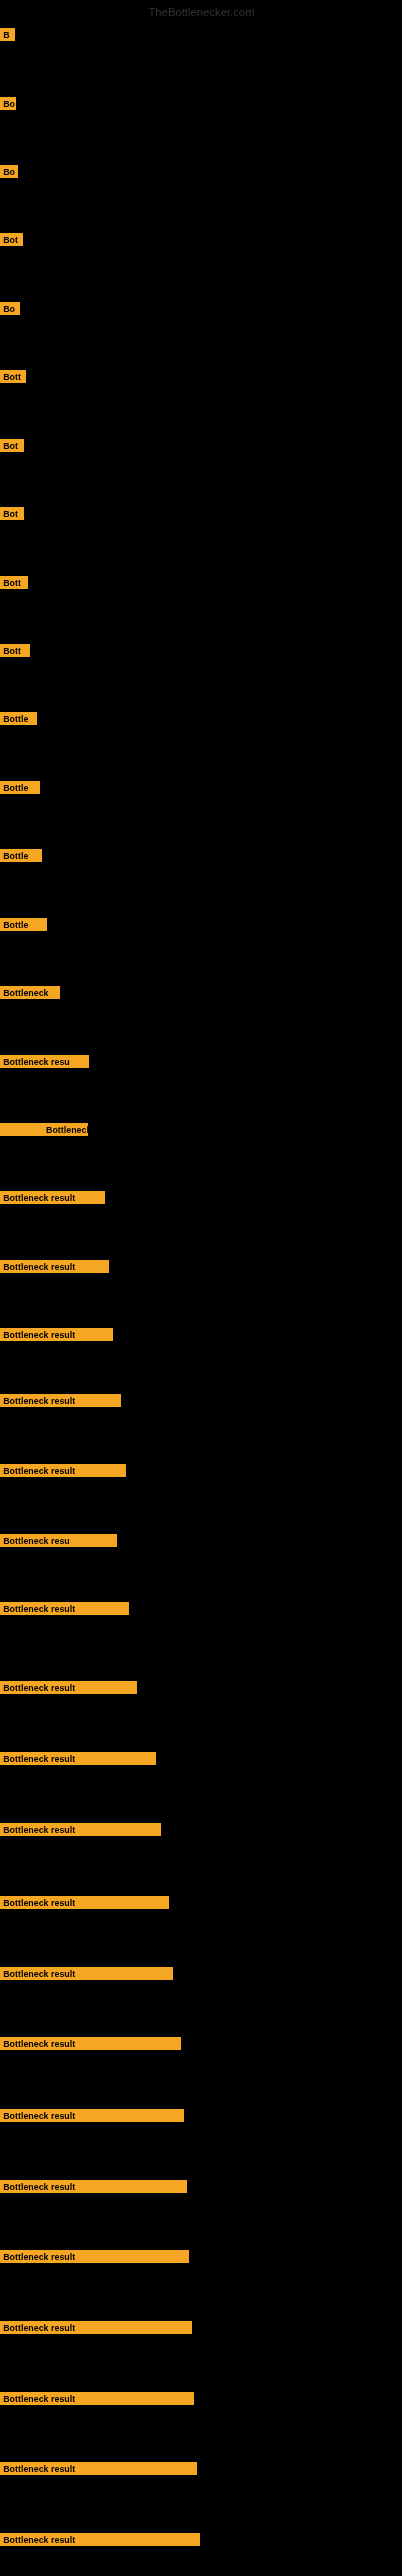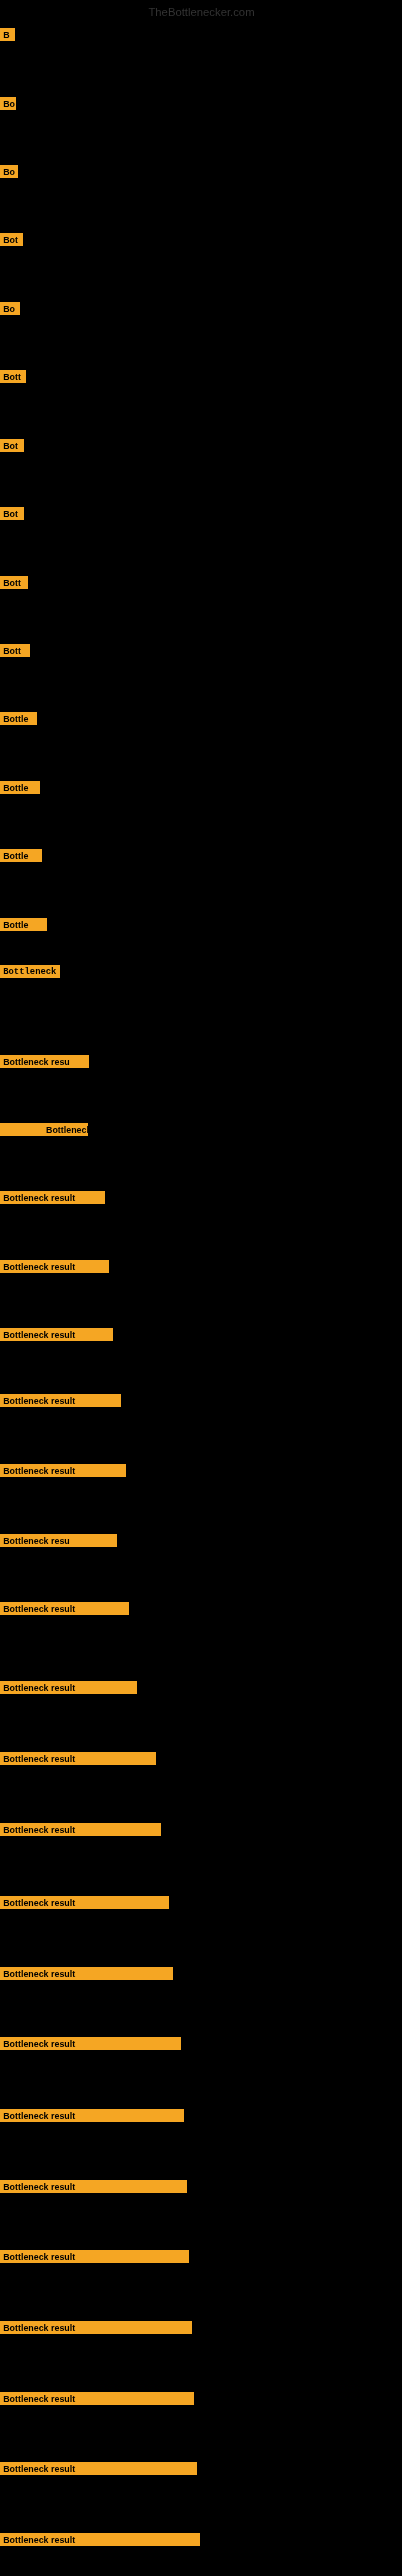--- a/index.html
+++ b/index.html
@@ -56,21 +56,21 @@
     <div class="bar-container" style="top: 302px;"><span class="bar-label" style="width: 20px;">Bo</span></div>
     <div class="bar-container" style="top: 370px;"><span class="bar-label" style="width: 26px;">Bott</span></div>
     <div class="bar-container" style="top: 439px;"><span class="bar-label" style="width: 24px;">Bot</span></div>
     <div class="bar-container" style="top: 507px;"><span class="bar-label" style="width: 24px;">Bot</span></div>
     <div class="bar-container" style="top: 576px;"><span class="bar-label" style="width: 28px;">Bott</span></div>
     <div class="bar-container" style="top: 644px;"><span class="bar-label" style="width: 30px;">Bott</span></div>
     <div class="bar-container" style="top: 712px;"><span class="bar-label" style="width: 37px;">Bottle</span></div>
     <div class="bar-container" style="top: 781px;"><span class="bar-label" style="width: 40px;">Bottle</span></div>
     <div class="bar-container" style="top: 849px;"><span class="bar-label" style="width: 42px;">Bottle</span></div>
     <div class="bar-container" style="top: 918px;"><span class="bar-label" style="width: 47px;">Bottle</span></div>
-    <div class="bar-container" style="top: 965px; font-family: Liberation Mono, monospace;"><span class="bar-label" style="width: 60px;">Bottleneck</span></div>
+    <div class="bar-container" style="top: 986px;"><span class="bar-label" style="width: 60px;">Bottleneck</span></div>
     <div class="bar-container" style="top: 1055px;"><span class="bar-label" style="width: 89px;">Bottleneck resu</span></div>
     <div class="bar-container" style="top: 1123px;"><span class="bar-label" style="width: 88px; padding-left: 46px;">Bottleneck r</span></div>
     <div class="bar-container" style="top: 1191px;"><span class="bar-label" style="width: 105px;">Bottleneck result</span></div>
     <div class="bar-container" style="top: 1260px;"><span class="bar-label" style="width: 109px;">Bottleneck result</span></div>
     <div class="bar-container" style="top: 1328px;"><span class="bar-label" style="width: 113px;">Bottleneck result</span></div>
     <div class="bar-container" style="top: 1394px;"><span class="bar-label" style="width: 121px;">Bottleneck result</span></div>
     <div class="bar-container" style="top: 1464px;"><span class="bar-label" style="width: 126px;">Bottleneck result</span></div>
     <div class="bar-container" style="top: 1534px;"><span class="bar-label" style="width: 117px;">Bottleneck resu</span></div>
     <div class="bar-container" style="top: 1602px;"><span class="bar-label" style="width: 129px;">Bottleneck result</span></div>
     <div class="bar-container" style="top: 1681px;"><span class="bar-label" style="width: 137px;">Bottleneck result</span></div>

